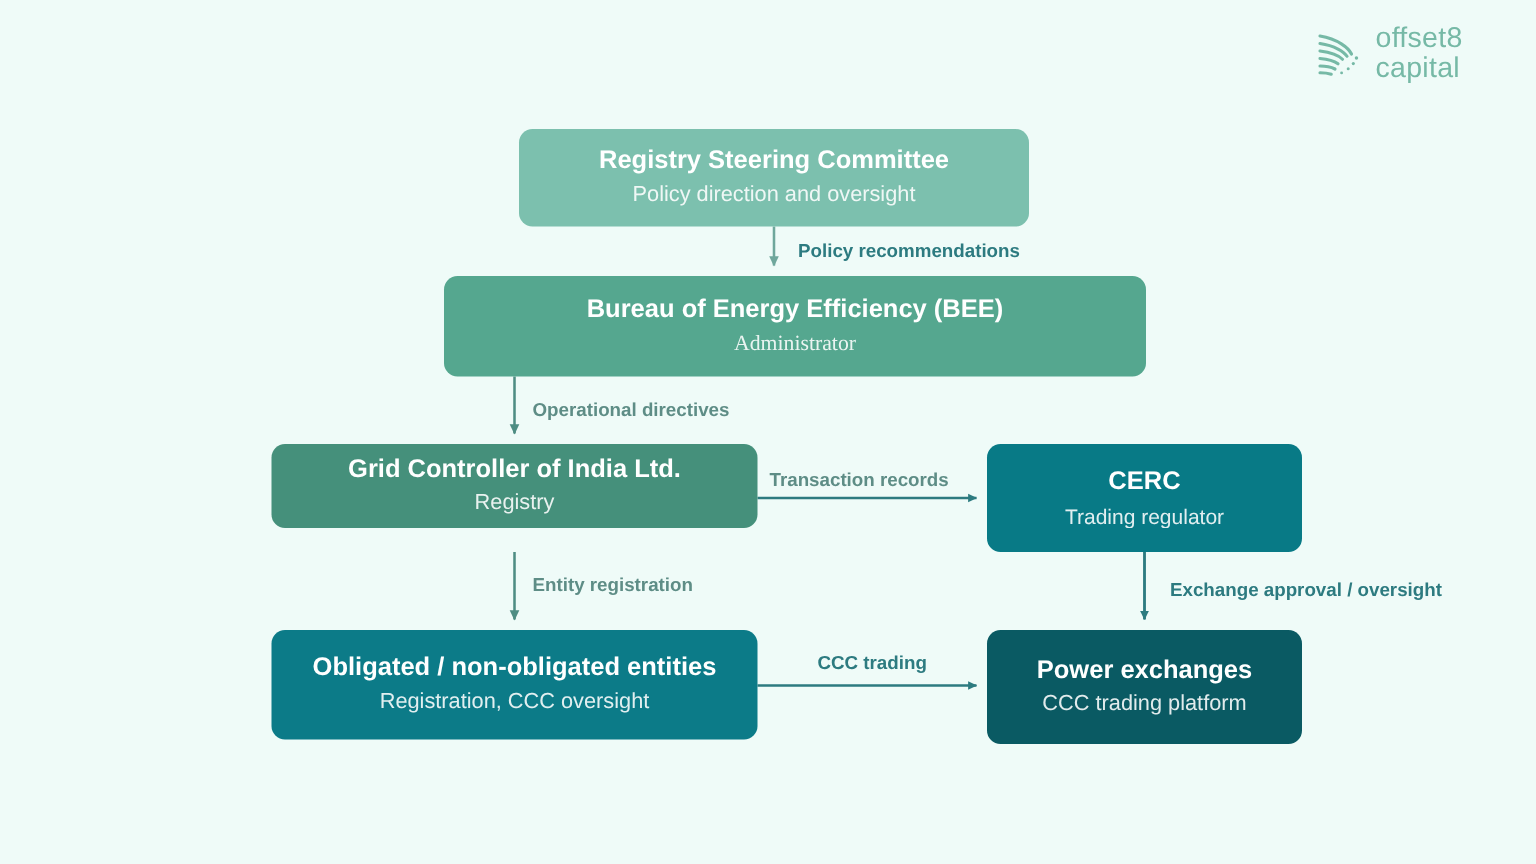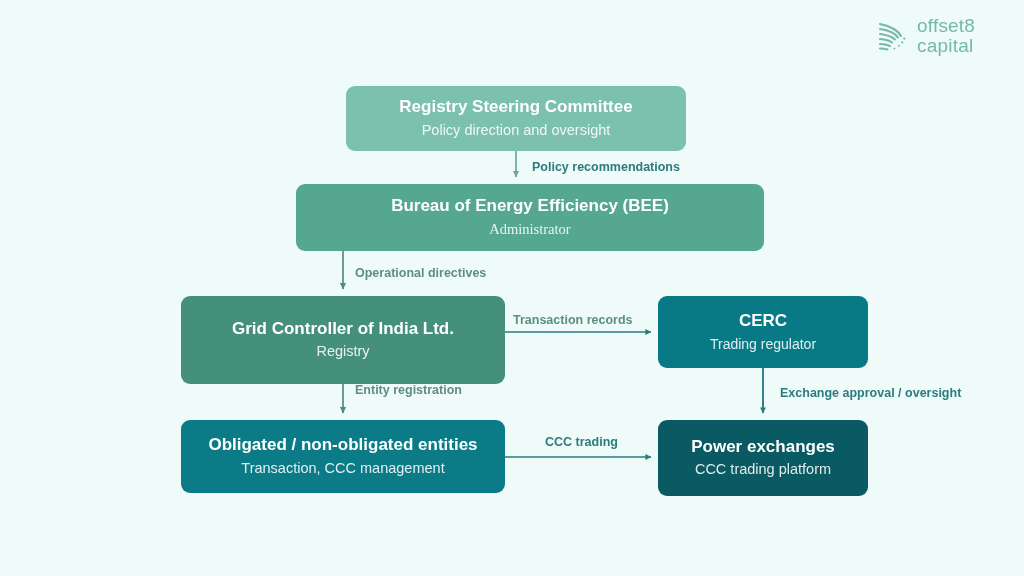--- a/index.html
+++ b/index.html
@@ -69,21 +69,21 @@
 
   
   #node-nsc   { left:346px; top:86px;  width:340px; height:65px; background:#7cc0ae; }
   #node-nsc   .title { font-size: 17px; }
   #node-nsc   .sub   { font-size: 14.5px; }
 
   #node-bee   { left:296px; top:184px; width:468px; height:67px; background:#55a78f; }
   #node-bee   .title { font-size: 17px; }
   #node-bee   .sub   { font-size: 14.5px; font-family: Liberation Serif, serif; }
 
-  #node-grid  { left:181px; top:296px; width:324px; height:88px; background:#45907b; }
+  #node-grid  { left:181px; top:296px; width:324px; height:56px; background:#45907b; }
   #node-grid  .title { font-size: 17px; }
   #node-grid  .sub   { font-size: 14.5px; }
 
   #node-cerc  { left:658px; top:296px; width:210px; height:72px; background:#087a86; }
   #node-cerc  .title { font-size: 17px; }
   #node-cerc  .sub   { font-size: 14px; }
 
   #node-ent   { left:181px; top:420px; width:324px; height:73px; background:#0c7b88; }
   #node-ent   .title { font-size: 17px; }
   #node-ent   .sub   { font-size: 14.5px; }
@@ -196,21 +196,21 @@
     <div class="sub">Registry</div>
   </div>
 
   <div class="node" id="node-cerc">
     <div class="title">CERC</div>
     <div class="sub">Trading regulator</div>
   </div>
 
   <div class="node" id="node-ent">
     <div class="title">Obligated / non-obligated entities</div>
-    <div class="sub">Transaction, CCC management</div>
+    <div class="sub">Registration, CCC oversight</div>
   </div>
 
   <div class="node" id="node-px">
     <div class="title">Power exchanges</div>
     <div class="sub">CCC trading platform</div>
   </div>
 
 </div>
 
 </body></html>

